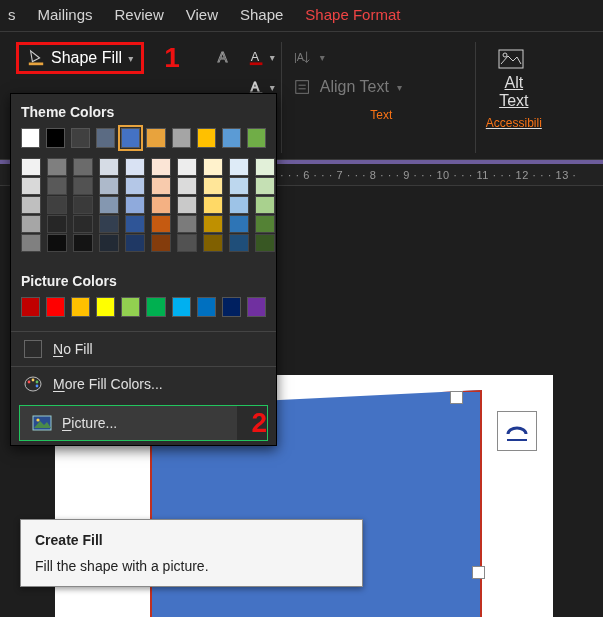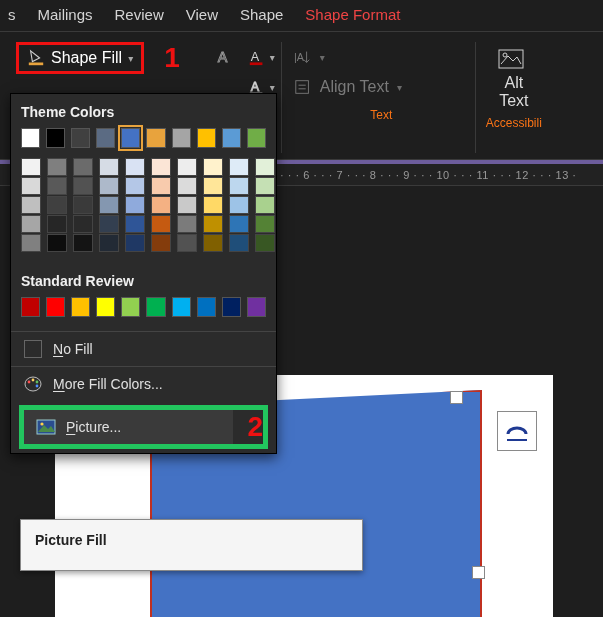--- a/index.html
+++ b/index.html
@@ -28,21 +28,21 @@
   .tabbar .s { color:#d4d4d4;}
   .ribbon {
     display:flex;
     padding:10px 10px 6px 10px;
     border-bottom:1px solid #3a3a3a;
     position:relative;
     z-index:2;
     background:#1e1e1e;
   }
   .group { display:flex; flex-direction:column; padding:0 6px; border-right:1px solid #3a3a3a;}
-  .group:last-child{border-right:none;}
+  .group:last-child{border-right:none;text-decoration:underline;}
   .group .row{display:flex; align-items:center; gap:8px; min-height:30px;}
   .group .caption{ text-align:center; font-size:12px; color:#f97316; padding-top:6px;}
   .muted{ color:#7a7a7a;}
   .btn-row{ display:flex; align-items:center; gap:4px;}
   .chev{ font-size:10px; color:#aaa;}
   .chev.muted{ color:#6a6a6a;}
   .icon16{ width:18px; height:18px; display:inline-flex; align-items:center; justify-content:center;}
   .shape-fill-btn{
     display:flex; align-items:center; gap:6px;
     border:3px solid #e11; padding:4px 8px; cursor:default;
@@ -88,21 +88,21 @@
   .swline{ display:flex; gap:6px; padding:0 10px 10px 10px;}
   .sw{ width:18px;height:18px; border:1px solid #555;}
   .sw.sel{ outline:2px solid #e8a33d; outline-offset:1px;}
   .shade-grid{ display:flex; gap:6px; padding:0 10px 10px 10px;}
   .shade-col{ display:flex; flex-direction:column;}
   .shade-cell{ width:18px;height:16px; border:1px solid #444; margin-bottom:1px;}
   .menuitem{ display:flex; align-items:center; gap:10px; padding:8px 12px; font-size:14px;}
   .menuitem:hover, .menuitem.highlight{ background:#3a3a3a;}
   .menuitem .micon{ width:20px; height:18px; display:flex;align-items:center;justify-content:center;}
   .menuitem .under{ text-decoration:underline; text-underline-offset:2px;}
-  .picture-box{ border:5px solid #22c55e; margin:4px 8px; display:flex; align-items:center;}
+  .picture-box{ border:1px solid #22c55e; margin:4px 8px; display:flex; align-items:center;}
   .tooltip{
     position:absolute; left:20px; top:519px; width:313px;
     background:#f5f5f5; color:#222; border:1px solid #888; padding:12px 14px;
     z-index:20; font-size:14px; box-shadow:0 2px 6px rgba(0,0,0,0.4);
   }
   .tooltip .ttl{ font-weight:700; margin-bottom:10px;}
   .dl{ width:16px;height:16px; border:1px solid #666; display:inline-block;}
   .accessibility-group{ padding:0 10px;}
   .alt-stack{ display:flex; flex-direction:column; align-items:center; justify-content:flex-start; color:#ddd; padding-top:4px;}
 </style>
@@ -312,21 +312,21 @@
       </div>
       <div class="shade-col">
         <div class="shade-cell" style="background: rgb(226, 240, 217);"></div>
         <div class="shade-cell" style="background: rgb(197, 224, 180);"></div>
         <div class="shade-cell" style="background: rgb(169, 209, 142);"></div>
         <div class="shade-cell" style="background: rgb(84, 130, 53);"></div>
         <div class="shade-cell" style="background: rgb(56, 87, 35);"></div>
       </div>
     </div>
 
-  <h4>Standard Review</h4>
+  <h4>Picture Colors</h4>
   <div class="swline" id="standard-row" style="padding-bottom:14px;">
       <div class="sw" style="background: rgb(192, 0, 0);"></div>
       <div class="sw" style="background: rgb(255, 0, 0);"></div>
       <div class="sw" style="background: rgb(255, 192, 0);"></div>
       <div class="sw" style="background: rgb(255, 255, 0);"></div>
       <div class="sw" style="background: rgb(146, 208, 80);"></div>
       <div class="sw" style="background: rgb(0, 176, 80);"></div>
       <div class="sw" style="background: rgb(0, 176, 240);"></div>
       <div class="sw" style="background: rgb(0, 112, 192);"></div>
       <div class="sw" style="background: rgb(0, 32, 96);"></div>
@@ -363,14 +363,15 @@
             <circle cx="6" cy="5" r="1.6" fill="#ffd24a"></circle>
           </svg>
       </span>
       <span><span class="under">P</span><span>icture...</span></span>
     </div>
     <span class="twomarker">2</span>
   </div>
 </div>
 
 <div class="tooltip">
-  <div class="ttl">Picture Fill</div>
+  <div class="ttl">Create Fill</div>
+  <div>Fill the shape with a picture.</div>
 </div>
 
 </body></html>

